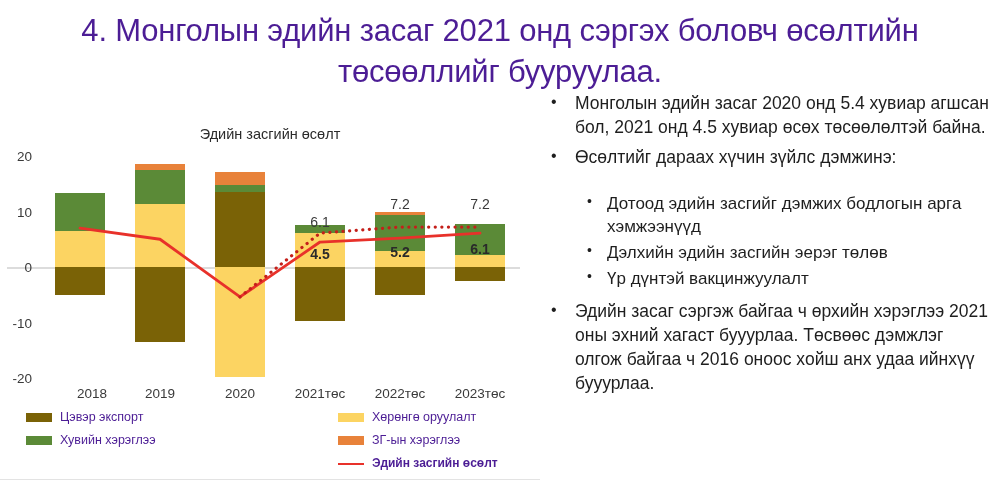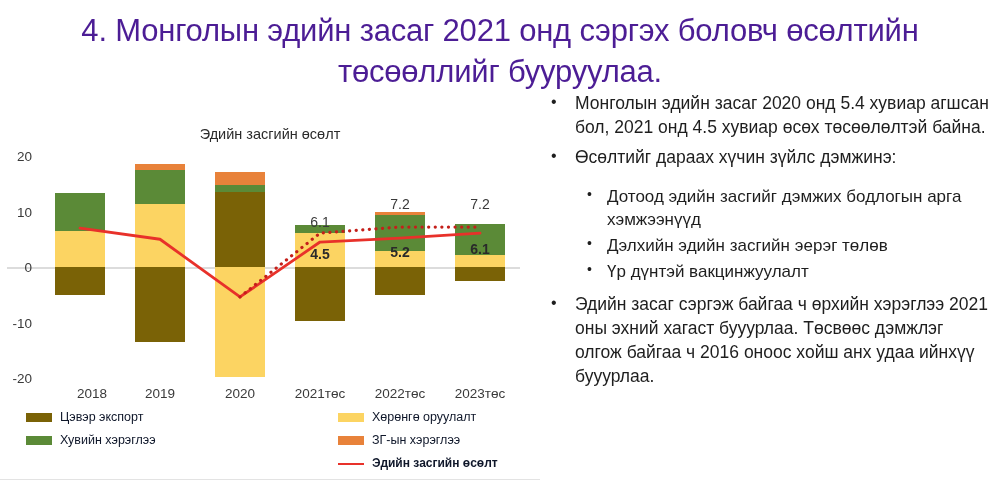--- a/index.html
+++ b/index.html
@@ -53,39 +53,39 @@
 
   
   #legend { position: absolute; left: 18px; top: 410px; width: 520px; }
   .leg-row { position: relative; height: 23px; }
   .leg-item { position: absolute; display: flex; align-items: center; white-space: nowrap; }
   .leg-item.col1 { left: 8px; }
   .leg-item.col2 { left: 280px; padding-left: 40px; }
   .swatch { width: 26px; height: 9px; margin-right: 8px; flex: none; }
   .swatch.line-solid { height: 0; border-top: 2.5px solid #e8312a; margin-top:1px;}
   .swatch.line-dotted { height: 0; border-top: 3px dotted #c41f1a; margin-top:1px;}
-  .leg-label { font-size: 12.5px; color: #0f172a; }
+  .leg-label { font-size: 12.5px; color: #4c1d95; }
   .leg-label.b { font-weight: bold; font-size: 12px; }
 
   #legend-divider {
     position: absolute; left: 0; top: 479px; width: 540px; height: 1px; background: #e3e3e3;
   }
 
   
   #text-panel { position: absolute; left: 545px; top: 92px; width: 450px; }
   ul.lvl1 { list-style: none; }
   ul.lvl1 > li {
     position: relative; padding-left: 30px; margin-bottom: 6px;
     font-size: 17.5px; line-height: 1.36; color: #1e1e1e;
   }
   ul.lvl1 > li::before {
     content: "\2022"; position: absolute; left: 6px; top: -1px;
     font-size: 16px; color: #1e1e1e;
   }
-  ul.lvl2 { list-style: none; margin-top: 17px; margin-bottom: 10px; }
+  ul.lvl2 { list-style: none; margin-top: 24px; margin-bottom: 10px; }
   ul.lvl2 > li {
     position: relative; padding-left: 32px; margin-bottom: 3px;
     font-size: 17px; line-height: 1.34; color: #1e1e1e;
   }
   ul.lvl2 > li::before {
     content: "\2022"; position: absolute; left: 12px; top: -1px;
     font-size: 14px; color: #1e1e1e;
   }
 </style>
 </head>

